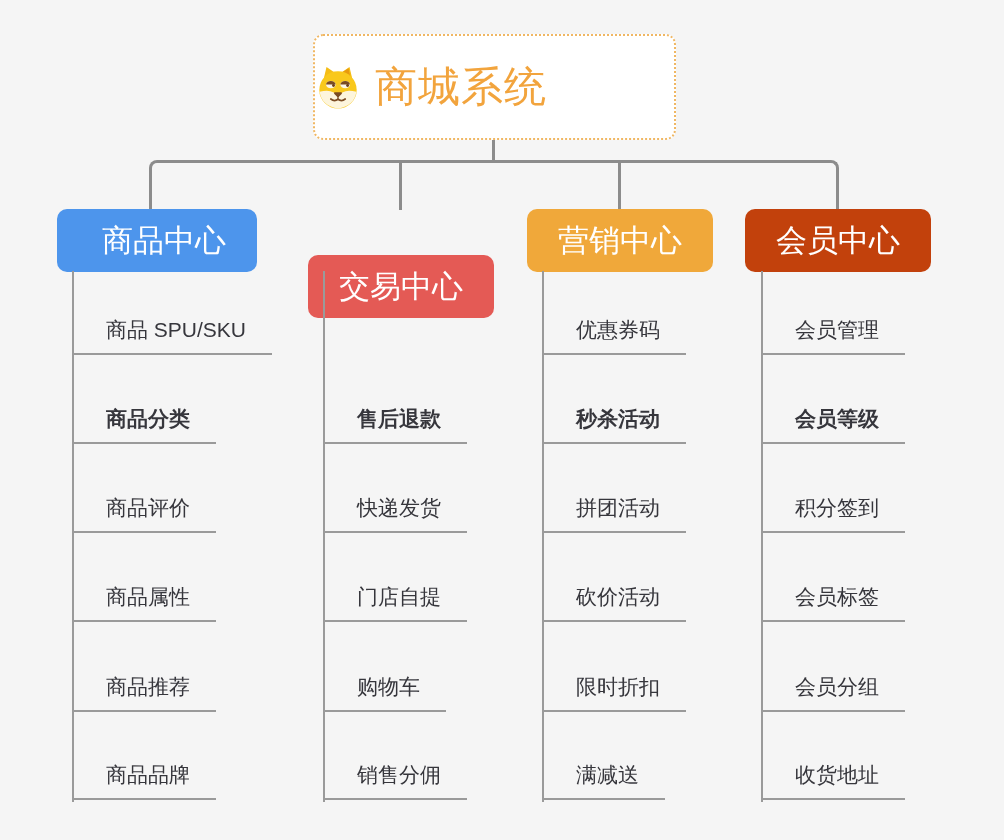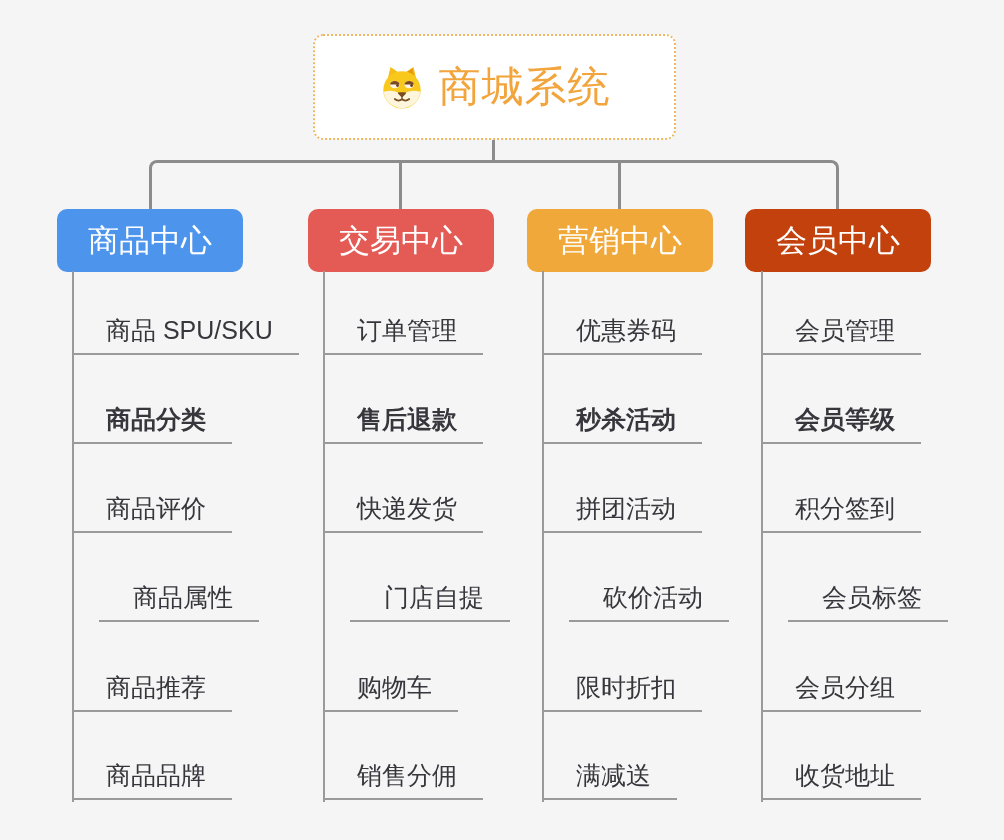--- a/index.html
+++ b/index.html
@@ -11,21 +11,21 @@
   }
   .stage { position:relative; width:1004px; height:840px; background:#f5f5f5; }
 
   
   .root-node {
     position:absolute; left:313px; top:34px; width:363px; height:106px;
     box-sizing:border-box;
     background:#ffffff;
     border:2px dotted #F0B763;
     border-radius:10px;
-    display:flex; align-items:center; justify-content:center; gap:14px;
+    display:flex; align-items:center; gap:14px;
   }
   .root-title { font-size:42px; color:#F2A43D; letter-spacing:1px; white-space:nowrap; }
 
   
   .conn { position:absolute; background:#8C8C8C; }
   .conn-root-drop { left:492px; top:138px; width:3px; height:24px; }
   .conn-bus {
     position:absolute; left:149px; top:160px; width:684px; height:50px;
     background:transparent;
     border-top:3px solid #8C8C8C;
@@ -38,38 +38,38 @@
   .drop-b2 { left:618px; }
 
   
   .branch-node {
     position:absolute; top:209px; width:186px; height:63px;
     border-radius:10px;
     color:#ffffff; font-size:31px; font-weight:500;
     display:flex; align-items:center; justify-content:center;
     white-space:nowrap;
   }
-  .b0 { left:57px; }  .b1 { left:308px; }  .b2 { left:527px; }  .b3 { left:745px; }
+  .b0 { left:57px; }  .b1 { left:308px;margin-top:46px; }  .b2 { left:527px; }  .b3 { left:745px; }
 
   
   .trunk { position:absolute; top:271px; width:2px; height:531px; background:#9A9A9A; }
   .t0 { left:72px; }  .t1 { left:323px; }  .t2 { left:542px; }  .t3 { left:761px; }
 
   
   .leaf {
     position:absolute;
     width:max-content;
     padding:0 26px 8px 34px;
     border-bottom:2px solid #9A9A9A;
-    font-size:25px; line-height:30px; color:#36363C;
+    font-size:21px; line-height:30px; color:#36363C;
     white-space:nowrap;
   }
   .c0 { left:72px; }  .c1 { left:323px; }  .c2 { left:542px; }  .c3 { left:761px; }
   .r0 { top:315px; } .r1 { top:404px;font-weight:bold; } .r2 { top:493px; }
-  .r3 { top:582px;margin-left:27px; } .r4 { top:672px; } .r5 { top:760px; }
+  .r3 { top:582px; } .r4 { top:672px; } .r5 { top:760px; }
 
   .doge { display:block; }
 </style>
 </head>
 <body>
 
 <div class="stage">
 
   <div class="conn conn-root-drop"></div>
   <div class="conn-bus"></div>
@@ -91,38 +91,37 @@
         <path d="M26.5 21.5 A5 3.8 0 0 1 36.5 21.5 Z" fill="#7A4B22"></path>
         <circle cx="34" cy="22.4" r="1.5" fill="#6B3E1B"></circle>
         <path d="M20.8 29.6 h6.4 c1 0 1.3 .8 .6 1.6 l-2.6 2.6 c-.7 .7 -1.7 .7 -2.4 0 l-2.6 -2.6 c-.7 -.8 -.4 -1.6 .6 -1.6 Z" fill="#7A4B22"></path>
         <path d="M24 33.8 V36.6" fill="none" stroke="#7A4B22" stroke-width="1.4" stroke-linecap="round"></path>
         <path d="M16.5 36.5 Q20.2 39.6 24 36.8 Q27.8 39.6 31.5 36.5" fill="none" stroke="#7A4B22" stroke-width="1.8" stroke-linecap="round"></path>
       </svg>
     </span>
     <span class="root-title">商城系统</span>
   </div>
 
-  <div class="branch-node b0" style="background-color: rgb(77, 149, 236);">商品中心</div>
+  <div class="branch-node b0" style="background-color: rgb(77, 149, 236); padding-left: 14px;">商品中心</div>
   <div class="branch-node b1" style="background-color: rgb(228, 90, 85);">交易中心</div>
   <div class="branch-node b2" style="background-color: rgb(240, 168, 58);">营销中心</div>
   <div class="branch-node b3" style="background-color: #c2410c;">会员中心</div>
 
   <div class="trunk t0"></div>
   <div class="trunk t1"></div>
   <div class="trunk t2"></div>
   <div class="trunk t3"></div>
 
   <div class="leaf c0 r0">商品 SPU/SKU</div>
   <div class="leaf c0 r1">商品分类</div>
   <div class="leaf c0 r2">商品评价</div>
   <div class="leaf c0 r3">商品属性</div>
   <div class="leaf c0 r4">商品推荐</div>
   <div class="leaf c0 r5">商品品牌</div>
 
-  <div class="leaf c1 r0">订单管理</div>
   <div class="leaf c1 r1">售后退款</div>
   <div class="leaf c1 r2">快递发货</div>
   <div class="leaf c1 r3">门店自提</div>
   <div class="leaf c1 r4">购物车</div>
   <div class="leaf c1 r5">销售分佣</div>
 
   <div class="leaf c2 r1">秒杀活动</div>
   <div class="leaf c2 r0">优惠券码</div>
   <div class="leaf c2 r2">拼团活动</div>
   <div class="leaf c2 r3">砍价活动</div>

